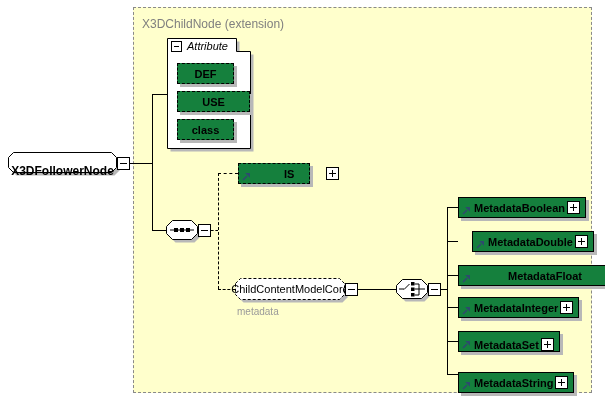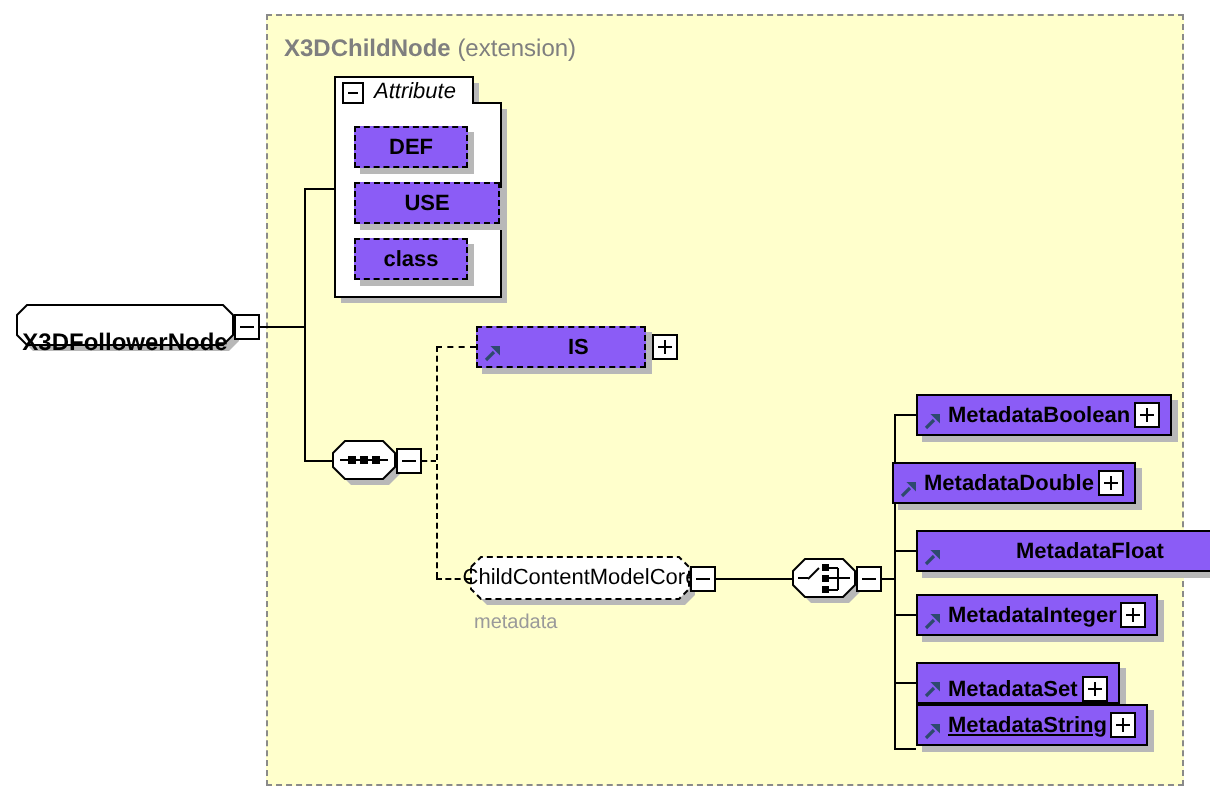--- a/index.html
+++ b/index.html
@@ -6,38 +6,38 @@
   #canvas{
     position:relative;width:605px;height:404px;background:#fff;overflow:hidden;
     font-family:"Liberation Sans",sans-serif;color:#000;
   }
   
   .ext-container{
     position:absolute;left:133px;top:7px;width:459px;height:386px;
     background:#FFFFCC;border:1px dashed #8a8a8a;box-sizing:border-box;
   }
   .ext-title{position:absolute;left:8px;top:9px;font-size:12px;color:#7f7f7f;white-space:nowrap;}
-  .ext-title .b{font-weight:bold;}
+  .ext-title .b{font-weight:normal;}
   
   .hl,.vl{position:absolute;}
   .hl{height:0;border-top:1px solid #000;}
   .vl{width:0;border-left:1px solid #000;}
   .hl.dash{border-top-style:dashed;}
   .vl.dash{border-left-style:dashed;}
   
   .pm{position:absolute;width:13px;height:13px;background:#fff;border:1px solid #000;box-sizing:border-box;}
   .pm::before{content:"";position:absolute;left:2px;right:2px;top:5px;height:1px;background:#000;}
   .pmr{position:relative;flex:0 0 auto;width:13px;height:13px;background:#fff;border:1px solid #000;box-sizing:border-box;margin-left:auto;}
   .pmr::before{content:"";position:absolute;left:2px;right:2px;top:5px;height:1px;background:#000;}
   .pmr.plus::after{content:"";position:absolute;top:2px;bottom:2px;left:5px;width:1px;background:#000;}
   .pm.small{width:11px;height:11px;}
   .pm.small::before{top:4px;}
   
   .rbox{
-    position:absolute;background:#8b5cf6;border:1px solid #000;box-sizing:border-box;
+    position:absolute;background:#15803d;border:1px solid #000;box-sizing:border-box;
     box-shadow:3px 3px 0 #b8b8b8;display:flex;align-items:center;
     font-size:11px;font-weight:bold;height:21px;
   }
   .rbox.dashed{border-style:dashed;}
   .rbox.center{justify-content:center;}
   .rbox .lbl{white-space:nowrap;}
   .refrow{padding:0 5px 0 3px;gap:2px;}
   .ref-arrow{flex:0 0 auto;width:9px;height:9px;align-self:flex-end;margin-bottom:2px;margin-right:1px;}
   
   .svgnode{position:absolute;}
@@ -117,21 +117,21 @@
       <polygon points="3.5,9.5 9.5,3.5 28.5,3.5 34.5,9.5 34.5,16.5 28.5,22.5 9.5,22.5 3.5,16.5" fill="#b8b8b8" stroke="none"></polygon>
       <polygon points="0.5,6.5 6.5,0.5 25.5,0.5 31.5,6.5 31.5,13.5 25.5,19.5 6.5,19.5 0.5,13.5" fill="#fff" stroke="#000"></polygon>
       <line x1="4" y1="10" x2="28" y2="10" stroke="#000" stroke-width="1"></line>
       <rect x="8" y="8" width="4" height="4" fill="#000"></rect>
       <rect x="14" y="8" width="4" height="4" fill="#000"></rect>
       <rect x="20" y="8" width="4" height="4" fill="#000"></rect>
     </svg>
   </div>
   <div class="pm" style="left:198px;top:224px;"></div>
 
-  <div class="rbox dashed refrow" style="left:238px;top:163px;width:85px;gap:32px;">
+  <div class="rbox dashed refrow" style="left:238px;top:163px;width:72px;gap:32px;">
     <svg class="ref-arrow" viewBox="0 0 9 9">
       <path d="M1,8 L5,4" stroke="#2e4a6e" stroke-width="1.6" fill="none"></path>
       <polygon points="3.2,1 8,1 8,5.8" fill="#2e4a6e"></polygon>
     </svg>
     <span class="lbl">IS</span>
     <div class="pmr plus"></div>
   </div>
 
   <div class="svgnode" style="left:235px;top:278px;width:114px;height:26px;">
     <svg width="114" height="26">
@@ -162,21 +162,21 @@
   <div class="pm" style="left:428px;top:283px;"></div>
 
   <div class="rbox refrow" style="left:458px;top:197px;min-width:125px;">
     <svg class="ref-arrow" viewBox="0 0 9 9">
         <path d="M1,8 L5,4" stroke="#2e4a6e" stroke-width="1.6" fill="none"></path>
         <polygon points="3.2,1 8,1 8,5.8" fill="#2e4a6e"></polygon>
       </svg>
     <span class="lbl">MetadataBoolean</span>
     <div class="pmr plus"></div>
   </div>
-  <div class="rbox refrow" style="left:446px;top:231px;min-width:114px;">
+  <div class="rbox refrow" style="left:472px;top:231px;min-width:114px;">
     <svg class="ref-arrow" viewBox="0 0 9 9">
         <path d="M1,8 L5,4" stroke="#2e4a6e" stroke-width="1.6" fill="none"></path>
         <polygon points="3.2,1 8,1 8,5.8" fill="#2e4a6e"></polygon>
       </svg>
     <span class="lbl">MetadataDouble</span>
     <div class="pmr plus"></div>
   </div>
   <div class="rbox refrow" style="left:458px;top:265px;min-width:102px;gap:36px;">
     <svg class="ref-arrow" viewBox="0 0 9 9">
         <path d="M1,8 L5,4" stroke="#2e4a6e" stroke-width="1.6" fill="none"></path>
@@ -194,21 +194,21 @@
     <div class="pmr plus"></div>
   </div>
   <div class="rbox refrow" style="left:458px;top:331px;min-width:90px;align-items:flex-end;">
     <svg class="ref-arrow" viewBox="0 0 9 9">
         <path d="M1,8 L5,4" stroke="#2e4a6e" stroke-width="1.6" fill="none"></path>
         <polygon points="3.2,1 8,1 8,5.8" fill="#2e4a6e"></polygon>
       </svg>
     <span class="lbl">MetadataSet</span>
     <div class="pmr plus"></div>
   </div>
-  <div class="rbox refrow" style="left:458px;top:352px;min-width:110px;text-decoration:underline;">
+  <div class="rbox refrow" style="left:458px;top:372px;min-width:110px;">
     <svg class="ref-arrow" viewBox="0 0 9 9">
         <path d="M1,8 L5,4" stroke="#2e4a6e" stroke-width="1.6" fill="none"></path>
         <polygon points="3.2,1 8,1 8,5.8" fill="#2e4a6e"></polygon>
       </svg>
     <span class="lbl">MetadataString</span>
     <div class="pmr plus"></div>
   </div>
 
 </div>
 

